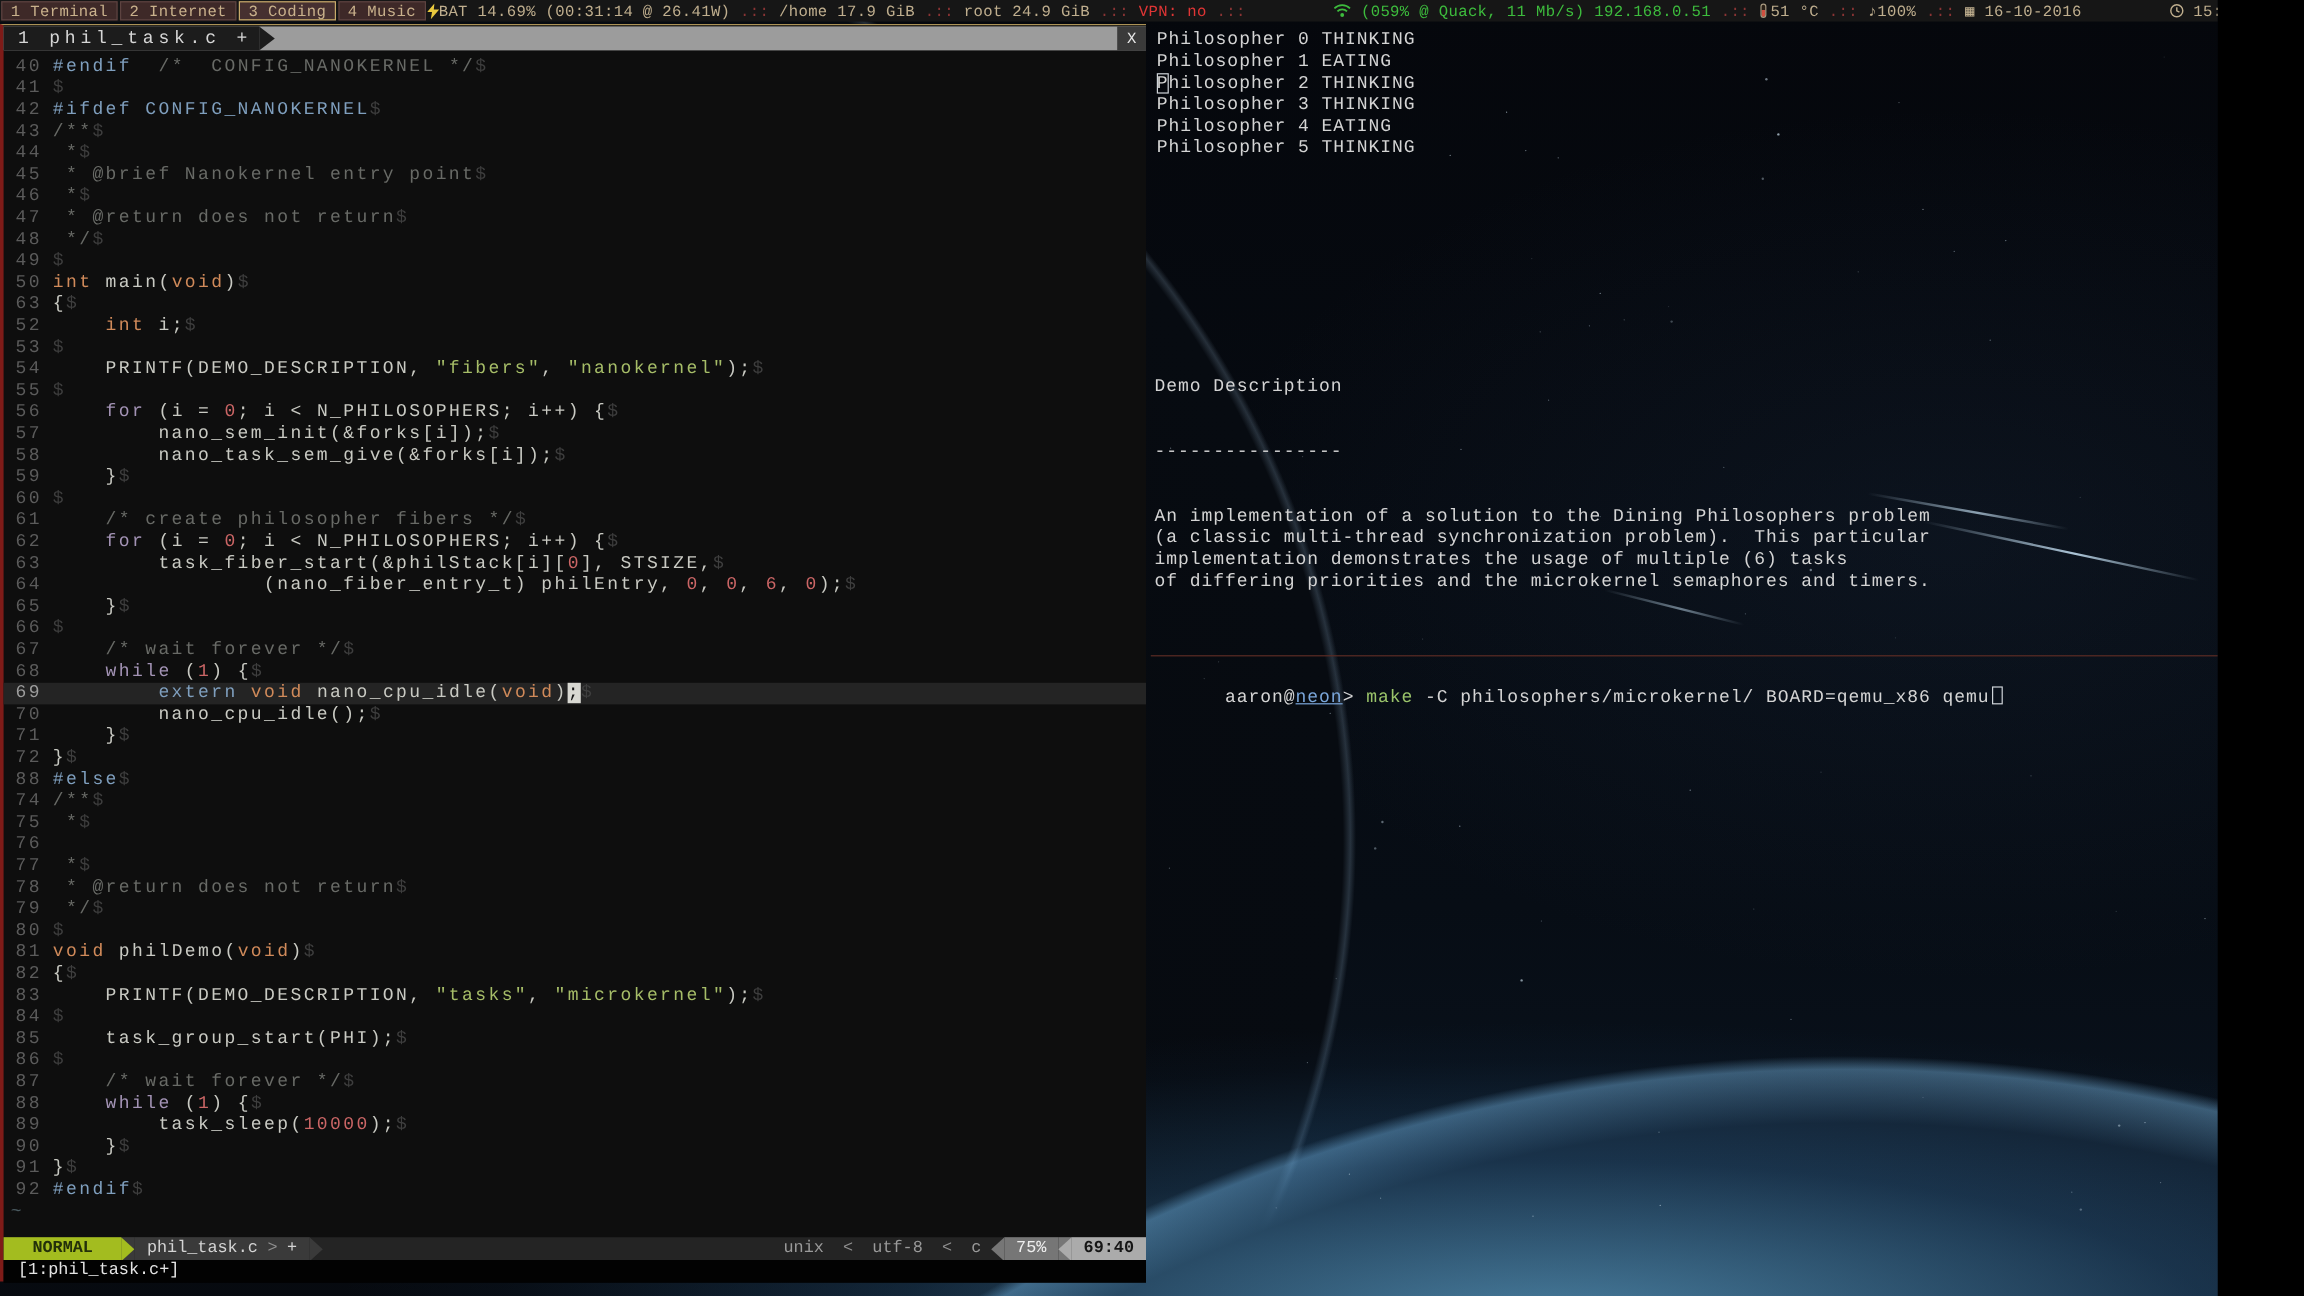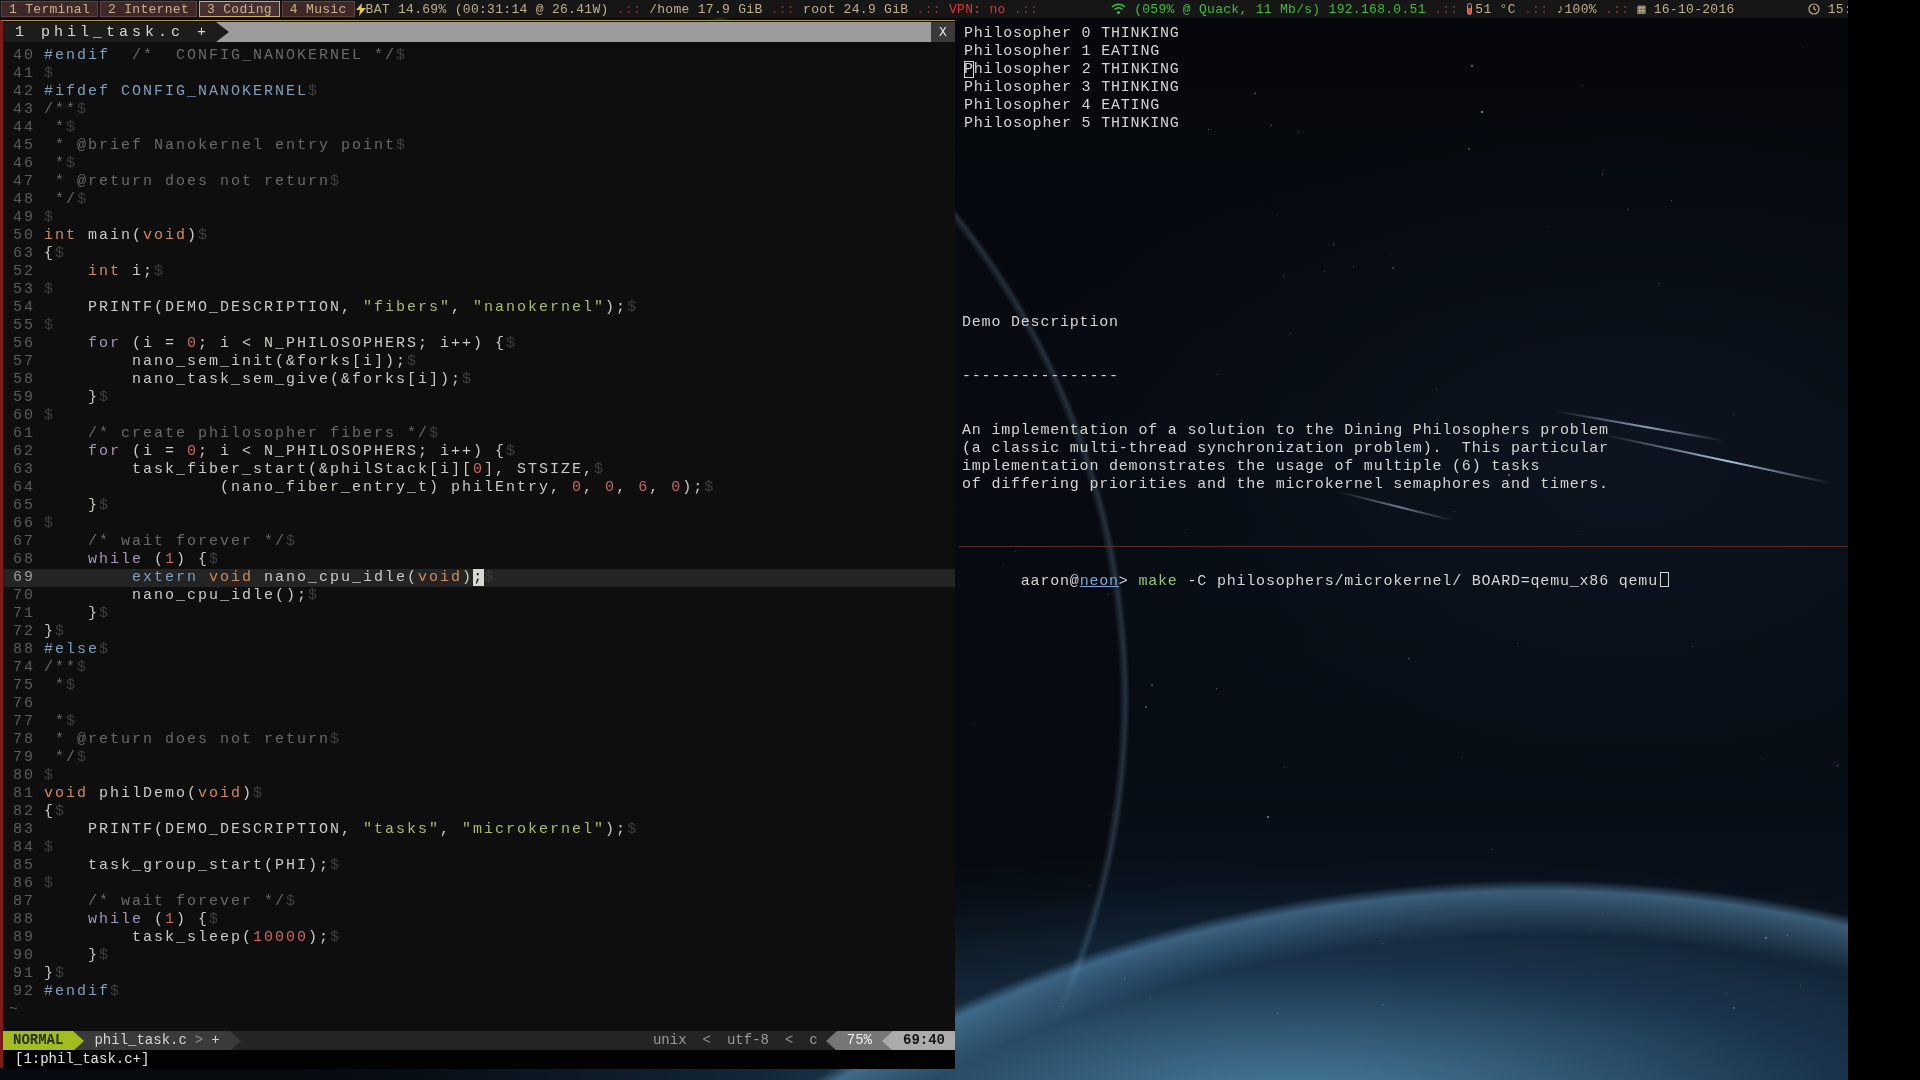--- a/index.html
+++ b/index.html
@@ -57,21 +57,21 @@
   .cursorline .lnum { color:#9d9d9d; }
   .ctext { white-space:pre; }
   .c-fg { color:#c9cac3; } .c-pre { color:#7f9fbe; } .c-com { color:#686a66; }
   .c-kw { color:#d08a5a; } .c-rep { color:#a393b5;margin-top:48px; } .c-num { color:#ca6565; }
   .c-str { color:#a6bd68; } .c-cur { background:#d8d8d2; color:#141414; }
   .eol { color:#3e3e3e; }
   .tilde-row { height:18px; color:#4a5a60; padding-left:6px; font-size:15px; line-height:18px; }
 
   #statusline { position:absolute; left:0; right:0; top:1010px; height:19px; display:flex;
     align-items:stretch; background:#242424; font-size:14px; line-height:19px; white-space:pre; }
-  .sl-mode { background:#a3bc1f; color:#23300a; font-weight:bold; padding:0 10px; }
+  .sl-mode { background:#a3bc1f; color:#23300a; font-weight:bold; padding:0 24px; }
   .arr-r-mode { width:0; border-top:10px solid transparent; border-bottom:10px solid transparent; border-left:11px solid #a3bc1f; background:#3a3a3a; }
   .sl-file { background:#3a3a3a; color:#d4d4d4; padding:0 10px; display:flex; }
   .sl-chev { color:#8f8f8f; padding:0 8px; }
   .arr-r-file { width:0; border-top:10px solid transparent; border-bottom:10px solid transparent; border-left:11px solid #3a3a3a; }
   .sl-spacer { flex:1; }
   .sl-right { display:flex; color:#9a9a9a; }
   .sl-seg { padding:0 8px; }
   .arr-l-75 { width:0; border-top:10px solid transparent; border-bottom:10px solid transparent; border-right:11px solid #767676; }
   .sl-75 { background:#767676; color:#efefef; padding:0 10px; }
   .arr-l-pos { width:0; border-top:10px solid transparent; border-bottom:10px solid transparent; border-right:11px solid #ababab; background:#767676; }

